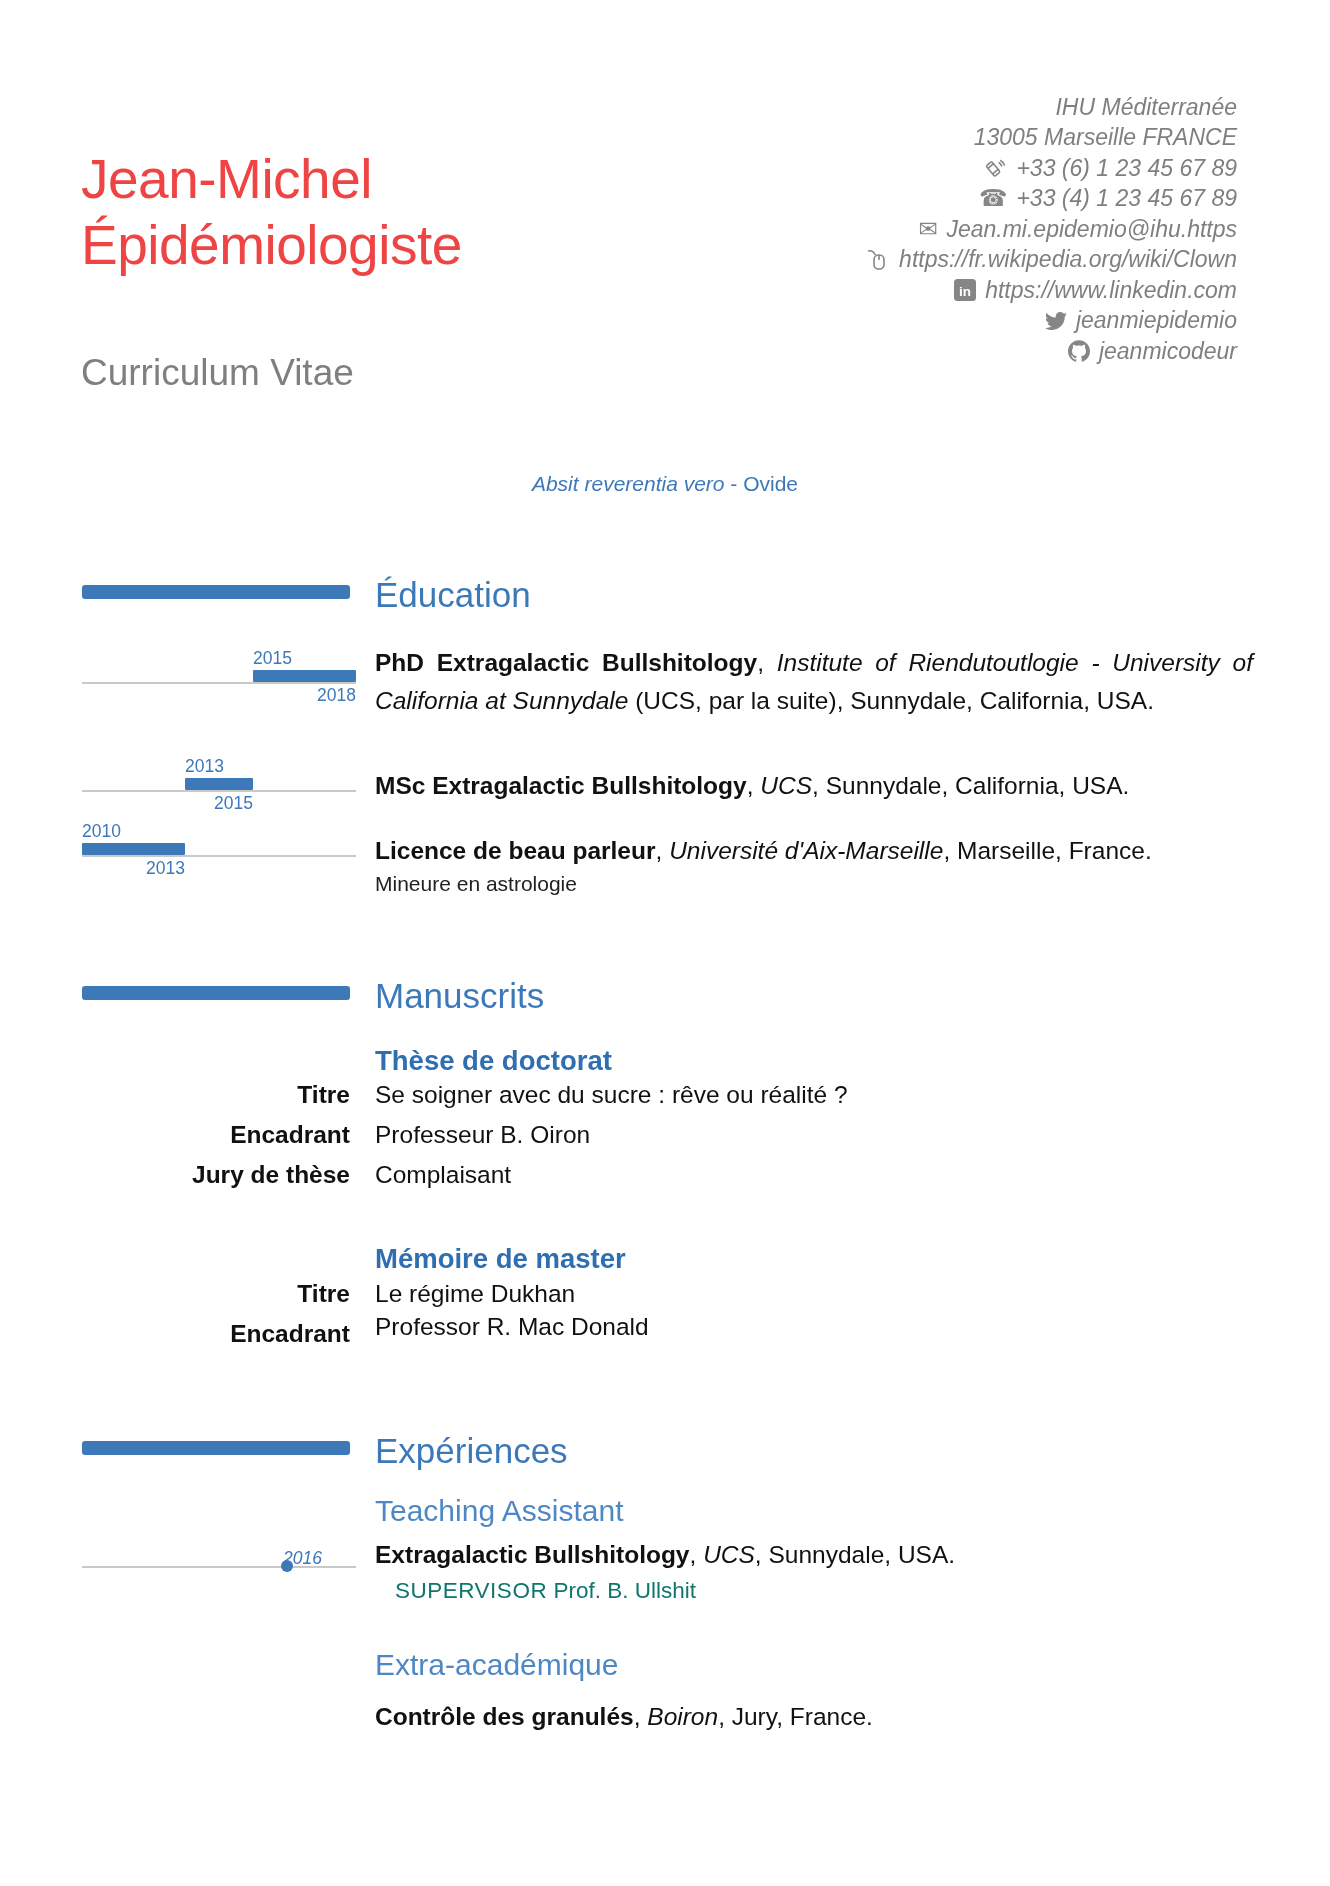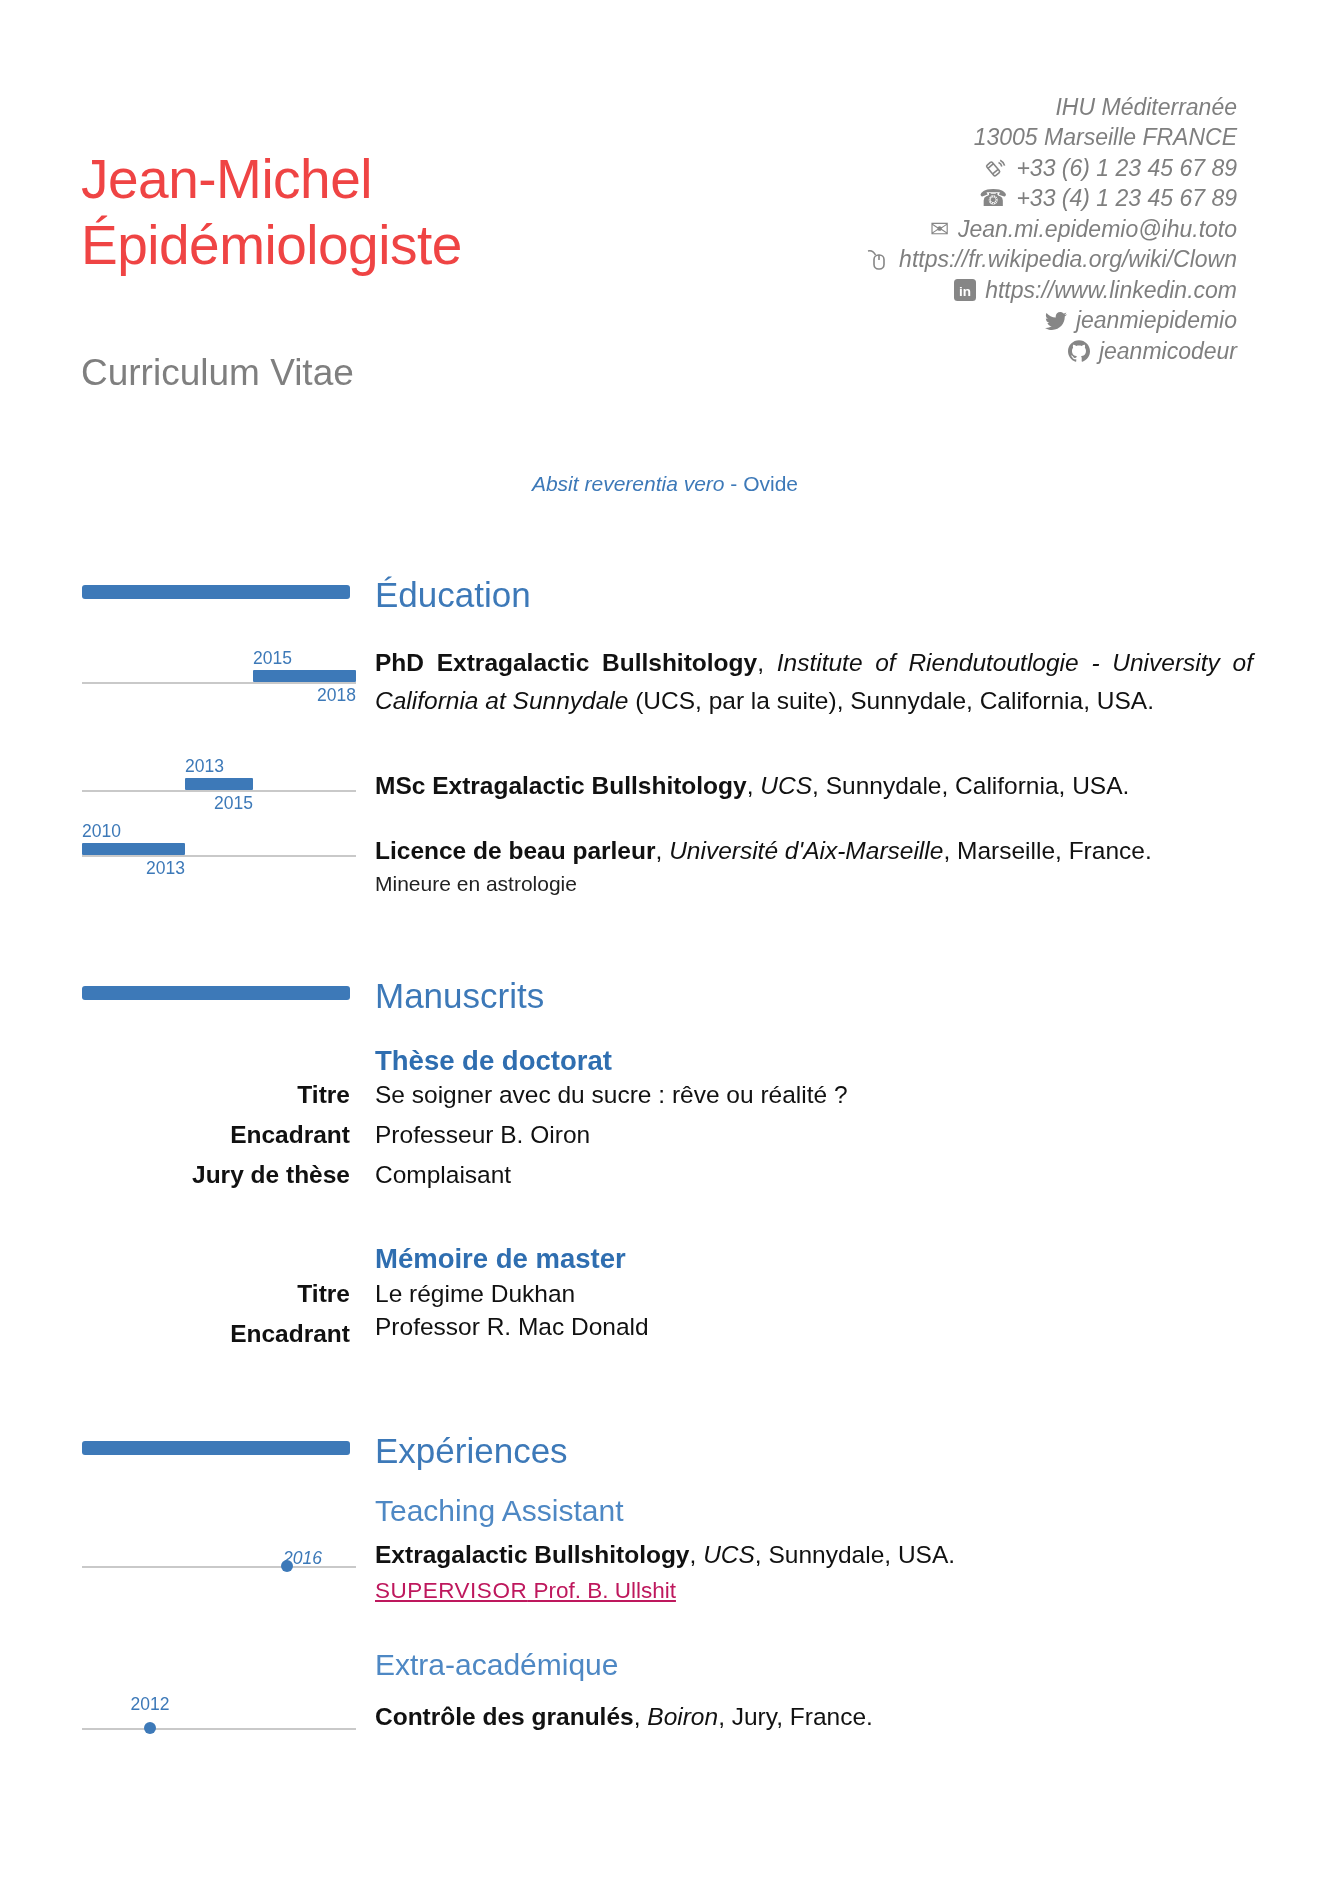--- a/index.html
+++ b/index.html
@@ -66,21 +66,21 @@
   .seg-b { font-weight:700; }
   .seg-i { font-style:italic; }
   .entry-note { position:absolute; left:375px; font-size:21px; color:#222; }
   .row-label {
     position:absolute; left:82px; width:268px; text-align:right;
     font-size:24.5px; font-weight:700; color:#111; line-height:30px;
   }
   .row-value {
     position:absolute; left:375px; font-size:24.5px; color:#111; line-height:30px;
   }
-  .supervisor-line { position:absolute; left:375px; font-size:22.5px; color:#be185d;text-decoration:underline; }
+  .supervisor-line { position:absolute; left:395px; font-size:22.5px; color:#0f766e; }
   .supervisor-line .caps { letter-spacing:0.5px; }
   
   .timeline { position:absolute; left:82px; width:274px; height:48px; }
   .tl-line { position:absolute; left:0; right:0; top:42px; height:1.5px; background:#c9c9c9; }
   .tl-bar  { position:absolute; height:12px; top:30px; background:#3d79b8; border-radius:1px; }
   .tl-dot  { position:absolute; width:12px; height:12px; border-radius:50%; background:#3d79b8; top:36px; }
   .tl-year { position:absolute; font-size:17.5px; color:#3d79b8; line-height:20px; }
   
   .tl-phd  .tl-bar { left:171px; width:103px; }
   .tl-phd  .y-start { left:171px; top:8px; }
@@ -127,21 +127,21 @@
         </svg>
       </span>
       <span>+33 (6) 1 23 45 67 89</span>
     </div>
     <div class="contact-line">
       <span class="cicon glyph">☎</span>
       <span>+33 (4) 1 23 45 67 89</span>
     </div>
     <div class="contact-line">
       <span class="cicon glyph">✉</span>
-      <span>Jean.mi.epidemio@ihu.toto</span>
+      <span>Jean.mi.epidemio@ihu.https</span>
     </div>
     <div class="contact-line">
       <span class="cicon">
         <svg width="24" height="24" viewBox="0 0 24 24" fill="none" stroke="#868686" stroke-width="1.6">
           <path d="M2 3 C6 2, 8 4, 9.5 7"></path>
           <rect x="8" y="7" width="10" height="14" rx="4.5"></rect>
           <line x1="13" y1="7" x2="13" y2="12"></line>
         </svg>
       </span>
       <span>https://fr.wikipedia.org/wiki/Clown</span>
@@ -238,22 +238,17 @@
     <div class="tl-year y-start">2016</div>
   </div>
   <div class="entry-desc" style="top:1536px;">
     <span class="seg-b">Extragalactic Bullshitology</span><span>, </span><span class="seg-i">UCS</span><span>, Sunnydale, USA.</span>
   </div>
   <div class="supervisor-line" style="top:1578px;">
     <span class="caps">SUPERVISOR</span><span> Prof. B. Ullshit</span>
   </div>
 
   <div class="subheading" style="top:1648px;">Extra-académique</div>
-  <div class="timeline tl-2012" style="top:1686px;">
-    <div class="tl-line"></div>
-    <div class="tl-dot"></div>
-    <div class="tl-year y-start">2012</div>
-  </div>
   <div class="entry-desc" style="top:1698px;">
     <span class="seg-b">Contrôle des granulés</span><span>, </span><span class="seg-i">Boiron</span><span>, Jury, France.</span>
   </div>
 
 </div>
 
 </body></html>

